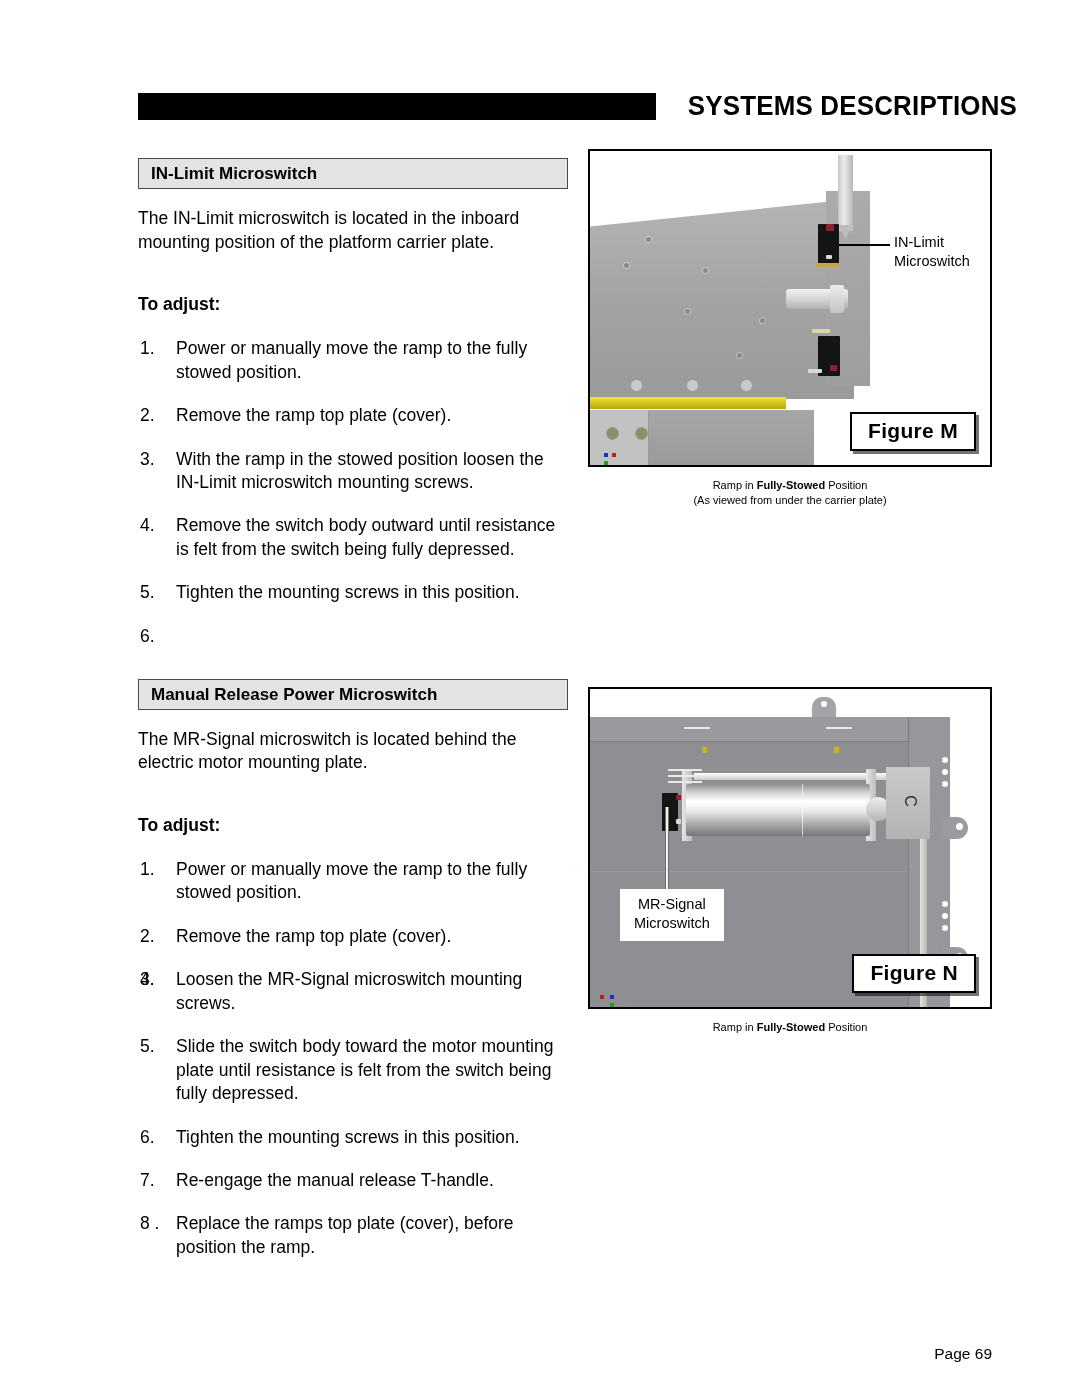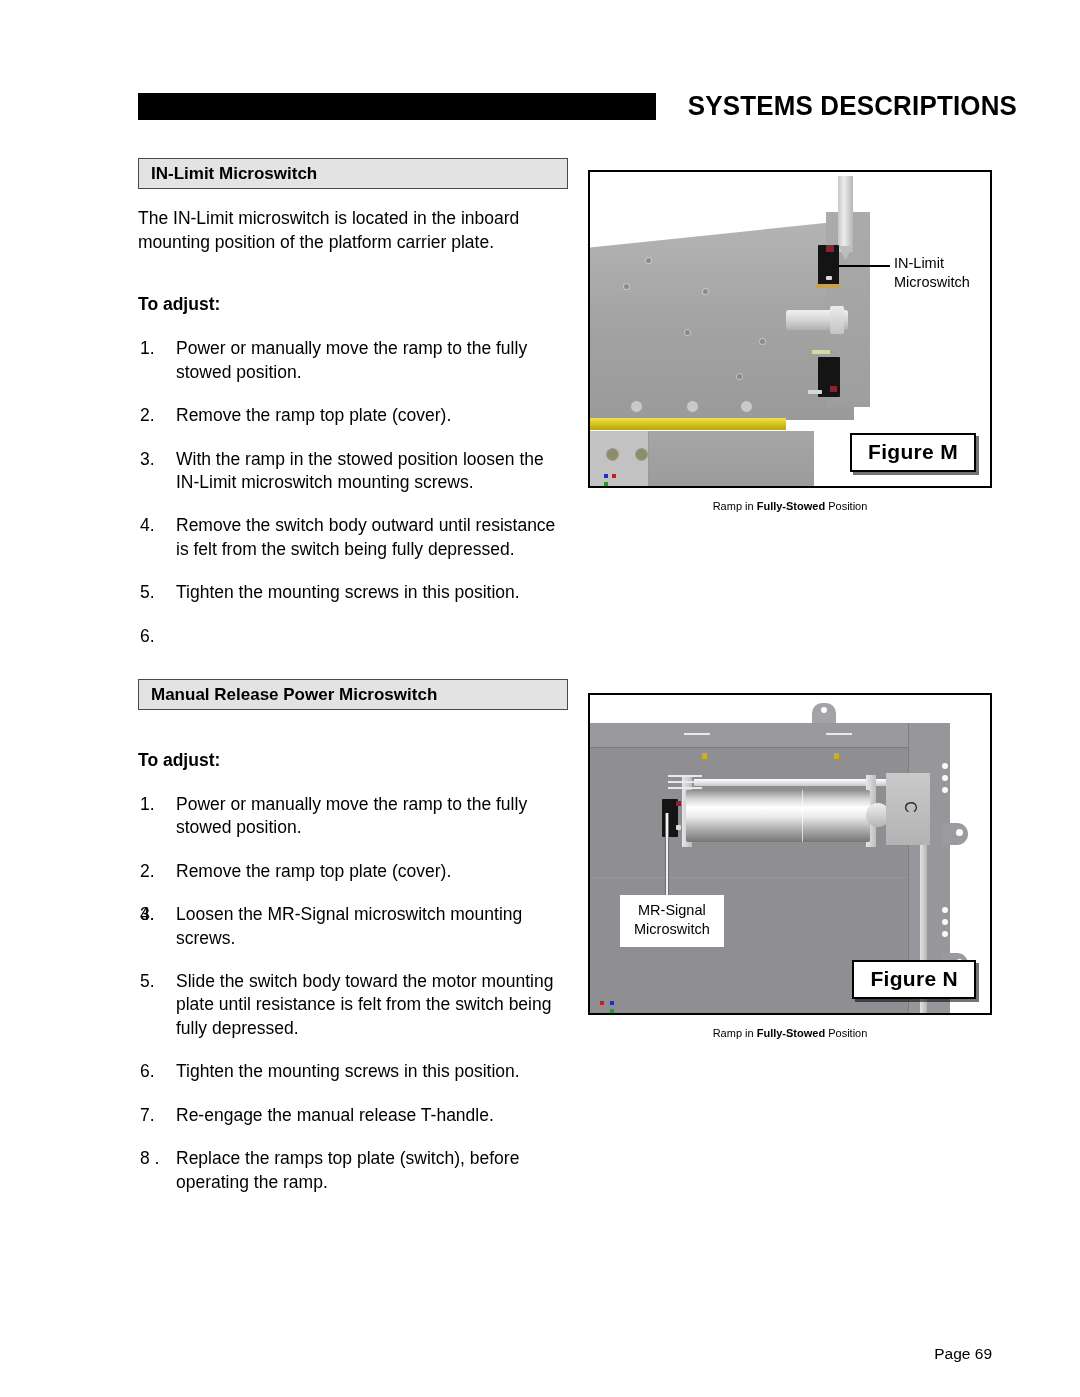--- a/index.html
+++ b/index.html
@@ -49,21 +49,21 @@
   
   .col-left {
     position: absolute;
     left: 138px;
     top: 158px;
     width: 430px;
   }
   .col-right {
     position: absolute;
     left: 588px;
-    top: 170px;
+    top: 149px;
     width: 404px;
   }
 
   
   .section-head {
     border: 1px solid #4a4a4a;
     background: #e3e3e3;
     padding: 6px 0 6px 12px;
     font-size: 17px;
     font-weight: bold;
@@ -495,20 +495,21 @@
       <span>Tighten the mounting screws in this position.</span>
     </li>
     <li>
       <span class="num">6.</span>
     </li>
   </ol>
 
   <div class="spacer-block"></div>
 
   <div class="section-head">Manual Release Power Microswitch</div>
+  <div class="body-text">The MR-Signal microswitch is located behind the electric motor mounting plate.</div>
   <div class="to-adjust">To adjust:</div>
   <ol class="steps">
     <li>
       <span class="num">1.</span>
       <span>Power or manually move the ramp to the fully stowed position.</span>
     </li>
     <li>
       <span class="num">2.</span>
       <span>Remove the ramp top plate (cover).</span>
     </li>
@@ -526,21 +527,21 @@
     <li>
       <span class="num">6.</span>
       <span>Tighten the mounting screws in this position.</span>
     </li>
     <li>
       <span class="num">7.</span>
       <span>Re-engage the manual release T-handle.</span>
     </li>
     <li>
       <span class="num">8 .</span>
-      <span>Replace the ramps top plate (switch), before operating the ramp.</span>
+      <span>Replace the ramps top plate (cover), before position the ramp.</span>
     </li>
   </ol>
 </div>
 
 <div class="col-right">
 
   <div class="figure-frame" id="figure-m-frame">
     <div class="m-carrier"></div>
 
     <div class="m-screw" style="left:56px;  top:86px;"></div>
@@ -584,20 +585,21 @@
 
     <div class="rgb-axis" style="left:14px; top:302px; background:#2030c0;"></div>
     <div class="rgb-axis" style="left:22px; top:302px; background:#c02020;"></div>
     <div class="rgb-axis" style="left:14px; top:310px; background:#20a020;"></div>
 
     <div class="figure-tag">Figure M</div>
   </div>
 
   <div class="fig-caption">
     <div><span>Ramp in </span><b>Fully-Stowed</b><span> Position</span></div>
+    <div>(As viewed from under the carrier plate)</div>
   </div>
 
   <div class="figure-frame" id="figure-n-frame" style="margin-top:179px;">
     <div class="n-tab"></div>
     <div class="n-tab-hole"></div>
     <div class="n-backplate"></div>
     <div class="n-topframe"></div>
 
     <div class="n-wire-comb" style="left:94px;  top:38px; width:26px;"></div>
     <div class="n-wire-comb" style="left:236px; top:38px; width:26px;"></div>

